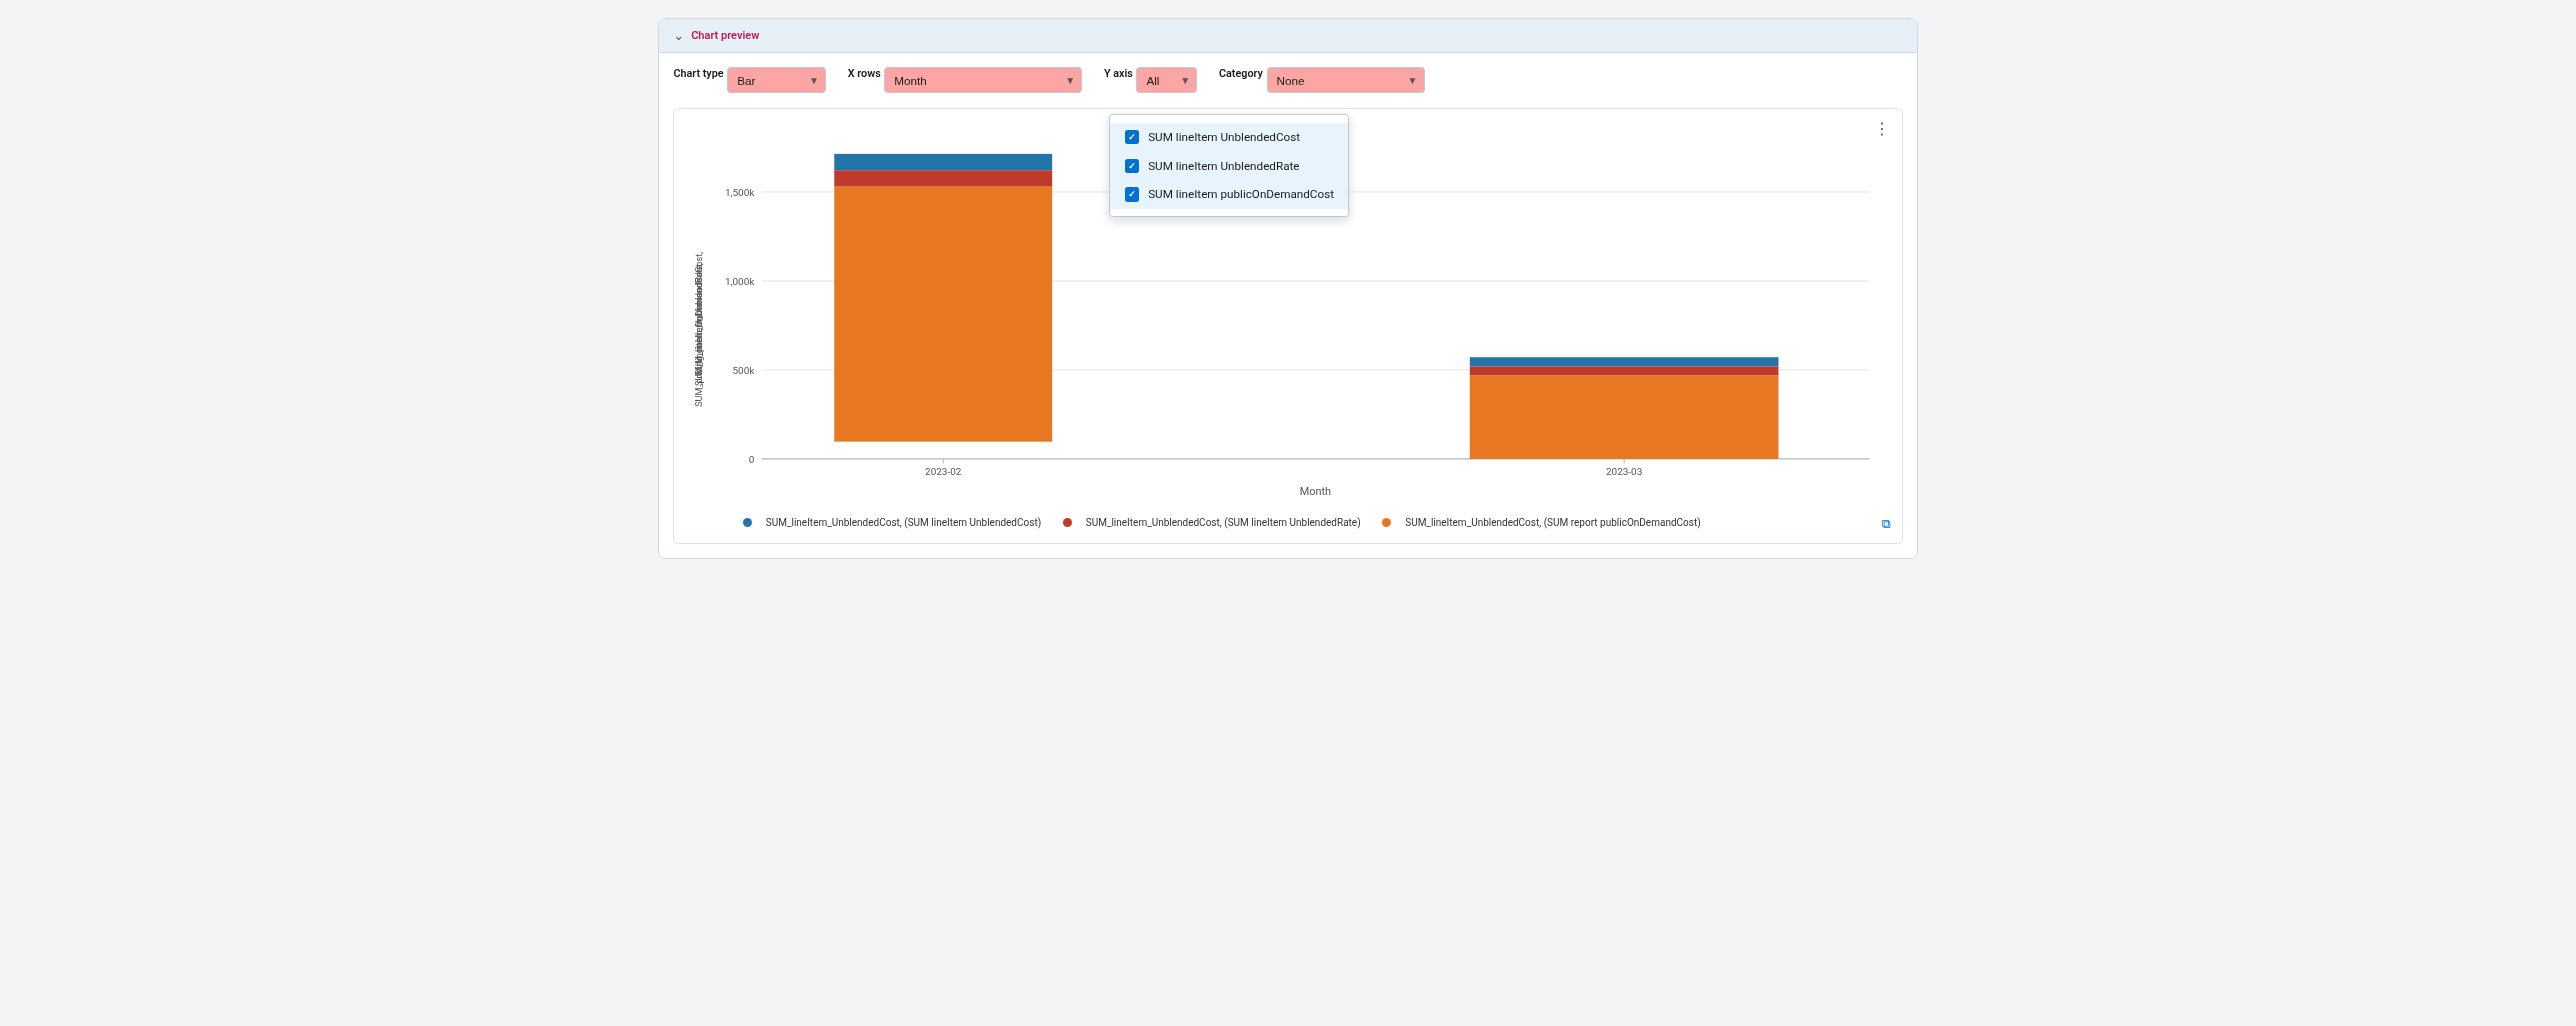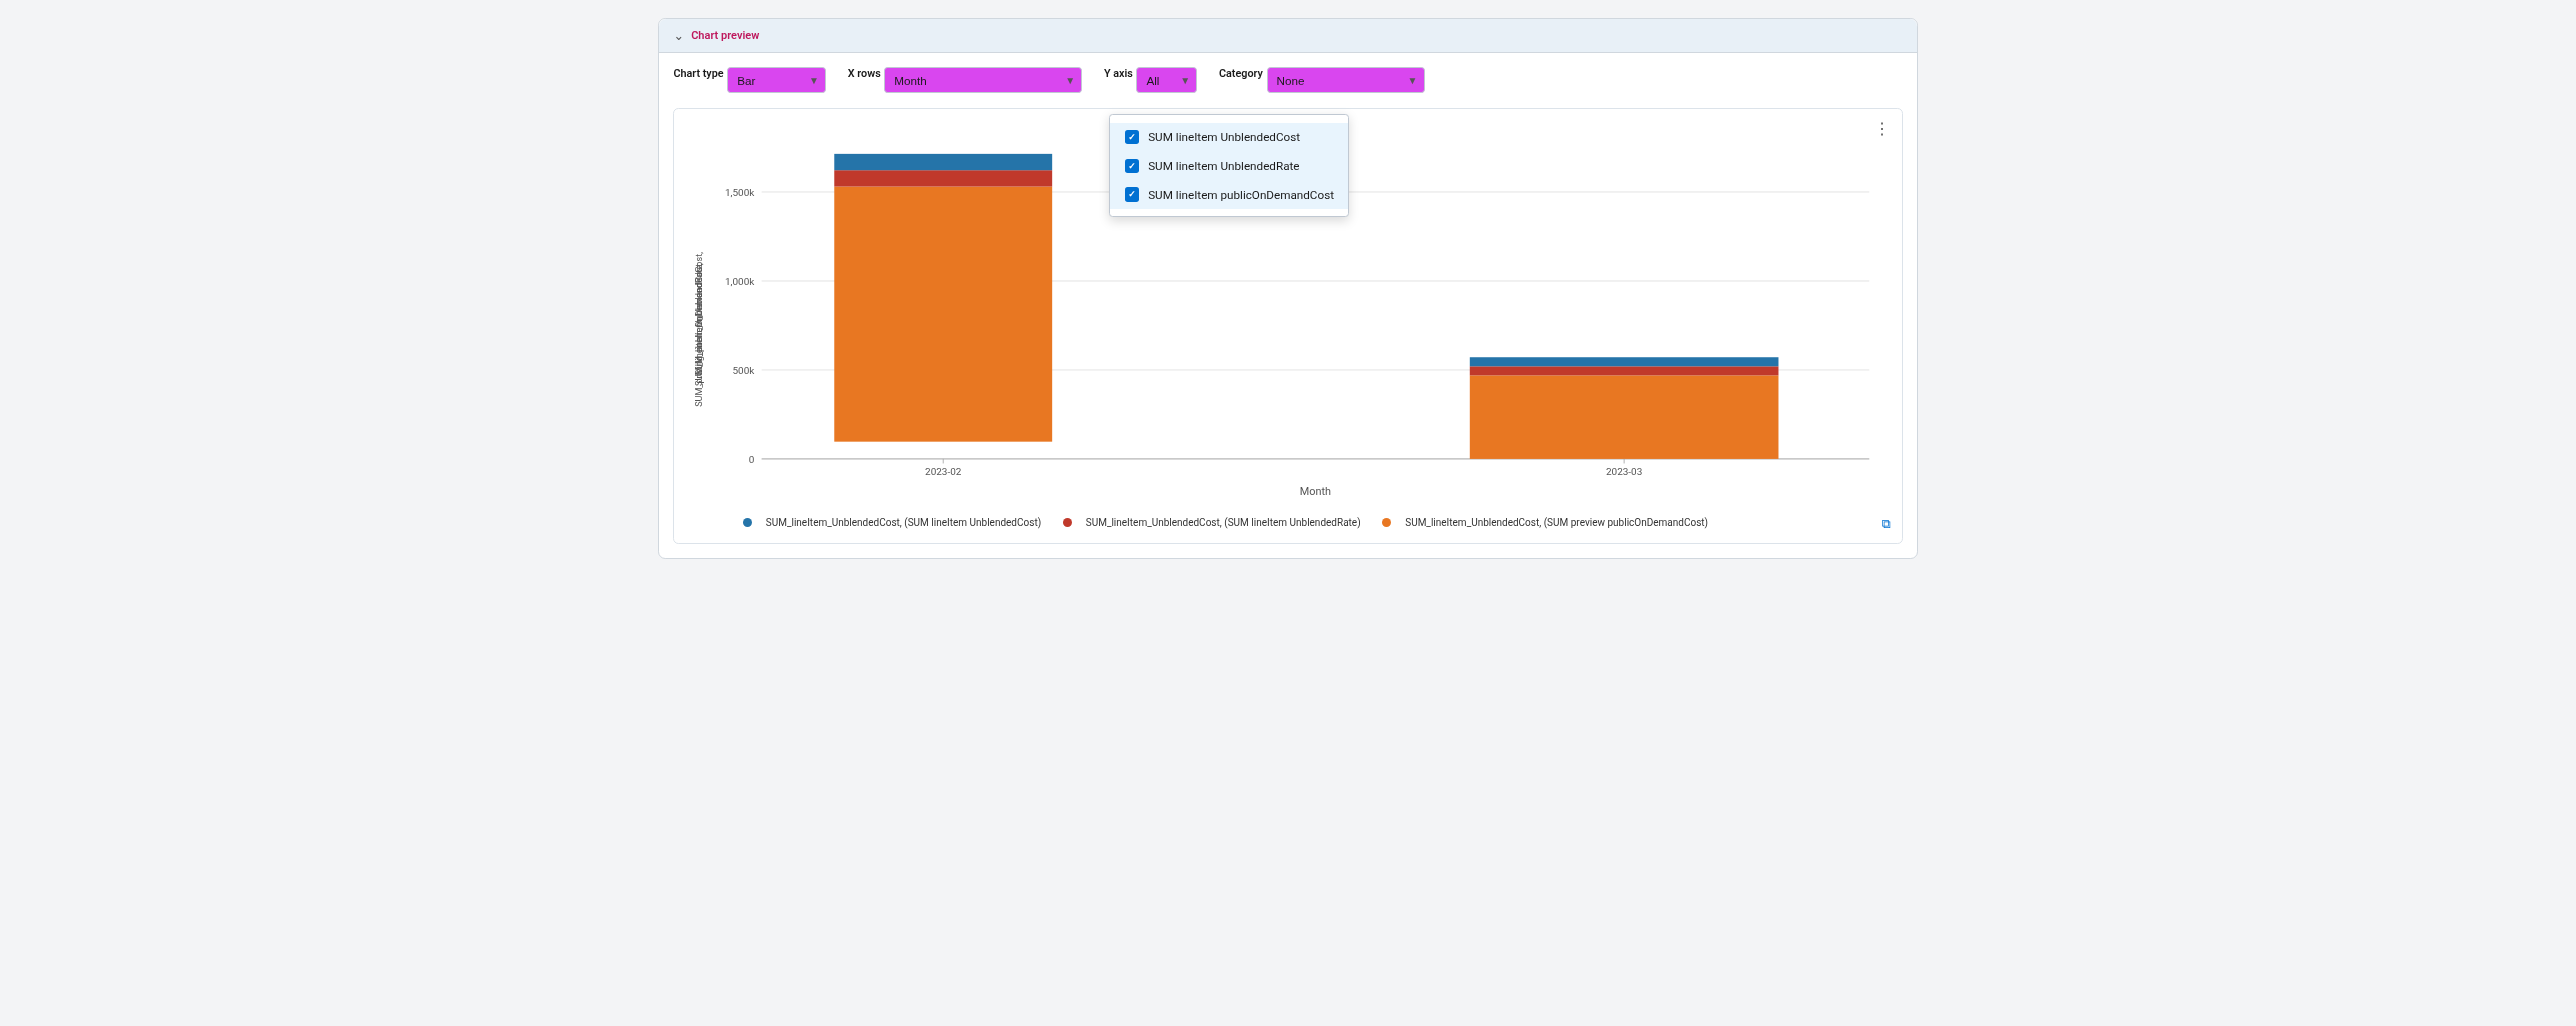--- a/index.html
+++ b/index.html
@@ -72,21 +72,21 @@
       display: inline-flex;
       align-items: center;
     }
     .select-box {
       appearance: none;
       border: 0.9px solid #c0c8d2;
       border-radius: 3.6px;
       padding: 5.4px 25px 5.4px 9px;
       font-size: 11.7px;
       color: #1a1a1a;
-      background: #d946ef;
+      background: #fca5a5;
       cursor: pointer;
       outline: none;
     }
     .select-chevron {
       position: absolute;
       right: 7.2px;
       pointer-events: none;
       color: #555;
       font-size: 10px;
     }
@@ -103,21 +103,21 @@
       background: #fff;
       border: 0.9px solid #c0c8d2;
       border-radius: 3.6px;
       box-shadow: 0 3.6px 10.8px rgba(0,0,0,0.15);
       z-index: 100;
       min-width: 234px;
       padding: 7.2px 0;
     }
     .dropdown-item {
       display: flex;
-      align-items: flex-end;
+      align-items: flex-start;
       gap: 9px;
       padding: 7.2px 14.4px;
       font-size: 11.7px;
       color: #1a1a1a;
       cursor: pointer;
     }
     .dropdown-item.selected-item {
       background: #e8f4fd;
     }
     .checkbox-icon {
@@ -307,21 +307,21 @@
         <div class="legend-item">
           <span class="legend-dot" style="background:#2574a9;"></span>
           <span>SUM_lineItem_UnblendedCost, (SUM lineItem UnblendedCost)</span>
         </div>
         <div class="legend-item">
           <span class="legend-dot" style="background:#c0392b;"></span>
           <span>SUM_lineItem_UnblendedCost, (SUM lineItem UnblendedRate)</span>
         </div>
         <div class="legend-item">
           <span class="legend-dot" style="background:#e87722;"></span>
-          <span>SUM_lineItem_UnblendedCost, (SUM preview publicOnDemandCost)</span>
+          <span>SUM_lineItem_UnblendedCost, (SUM report publicOnDemandCost)</span>
         </div>
       </div>
 
       <span class="expand-icon">⧉</span>
     </div>
   </div>
 </div>
 
 
 </body></html>

